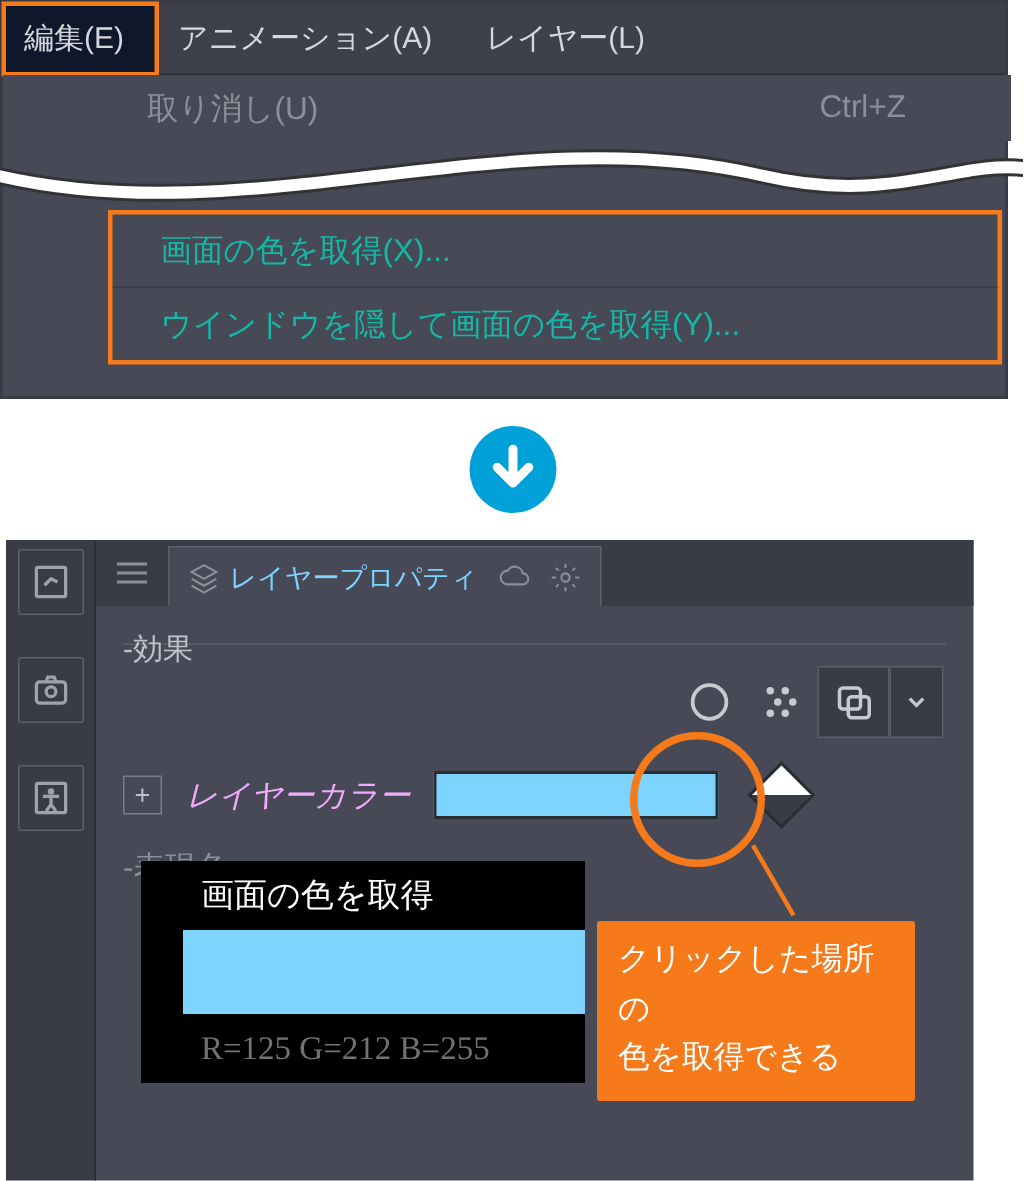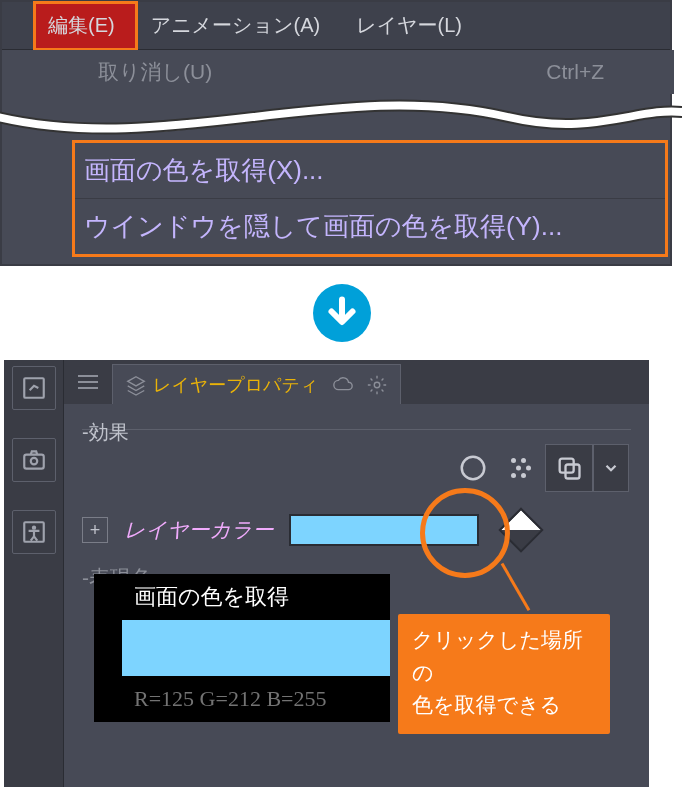--- a/index.html
+++ b/index.html
@@ -31,24 +31,23 @@
     .menubar-item {
       color: #d5d7dd;
       font-size: 20px;
       padding: 10px 22px 10px 14px;
       cursor: pointer;
       height: 48px;
       display: flex;
       align-items: center;
     }
     .menubar-item.active {
-      background: #b91c1c;
+      background: #0f172a;
       outline: 3px solid #f67a1a;
       outline-offset: -2px;
-      margin-left: 32px;
     }
     .dropdown {
       position: absolute;
       top: 48px;
       left: 0;
       width: 672px;
       background: #474a56;
     }
     .dropdown-row {
       display: flex;
@@ -69,23 +68,23 @@
       pointer-events: none;
     }
     .highlighted-items {
       position: absolute;
       top: 138px;
       left: 70px;
       width: 596px;
       border: 3px solid #f67a1a;
     }
     .highlighted-items .hl-row {
-      color: #c4b5fd;
-      font-size: 26px;
-      padding: 10px 9px;
+      color: #14b8a6;
+      font-size: 21px;
+      padding: 10px 32px;
       border-bottom: 1px solid #3a3c45;
     }
     .highlighted-items .hl-row:last-child { border-bottom: none; }
     
     
     .arrow-down {
       width: 58px;
       height: 58px;
       background: #00a0d9;
       border-radius: 50%;
@@ -146,21 +145,21 @@
       width: 20px; display: flex; flex-direction: column; gap: 4px;
       margin: 0 10px;
     }
     .ham span { height: 2px; background: #8c8f99; }
     .panel-tab {
       background: #474a56;
       border-top: 1px solid #5d606c;
       border-left: 1px solid #5d606c;
       border-right: 1px solid #5d606c;
       padding: 6px 12px;
-      color: #eab308;
+      color: #7dd3fc;
       font-size: 18px;
       display: flex;
       align-items: center;
       gap: 6px;
       height: 40px;
       margin-top: 4px;
       position: relative;
     }
     .tab-icon {
       color: #8c8f99;

